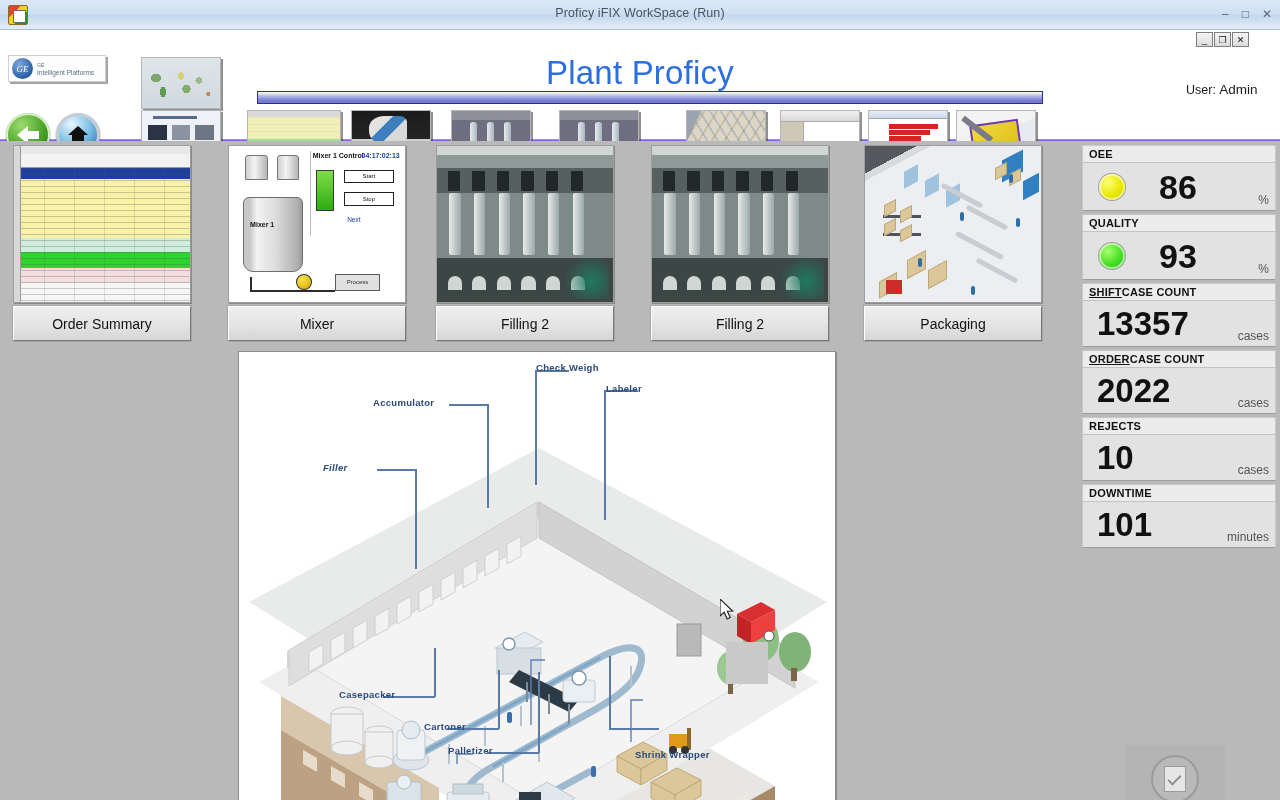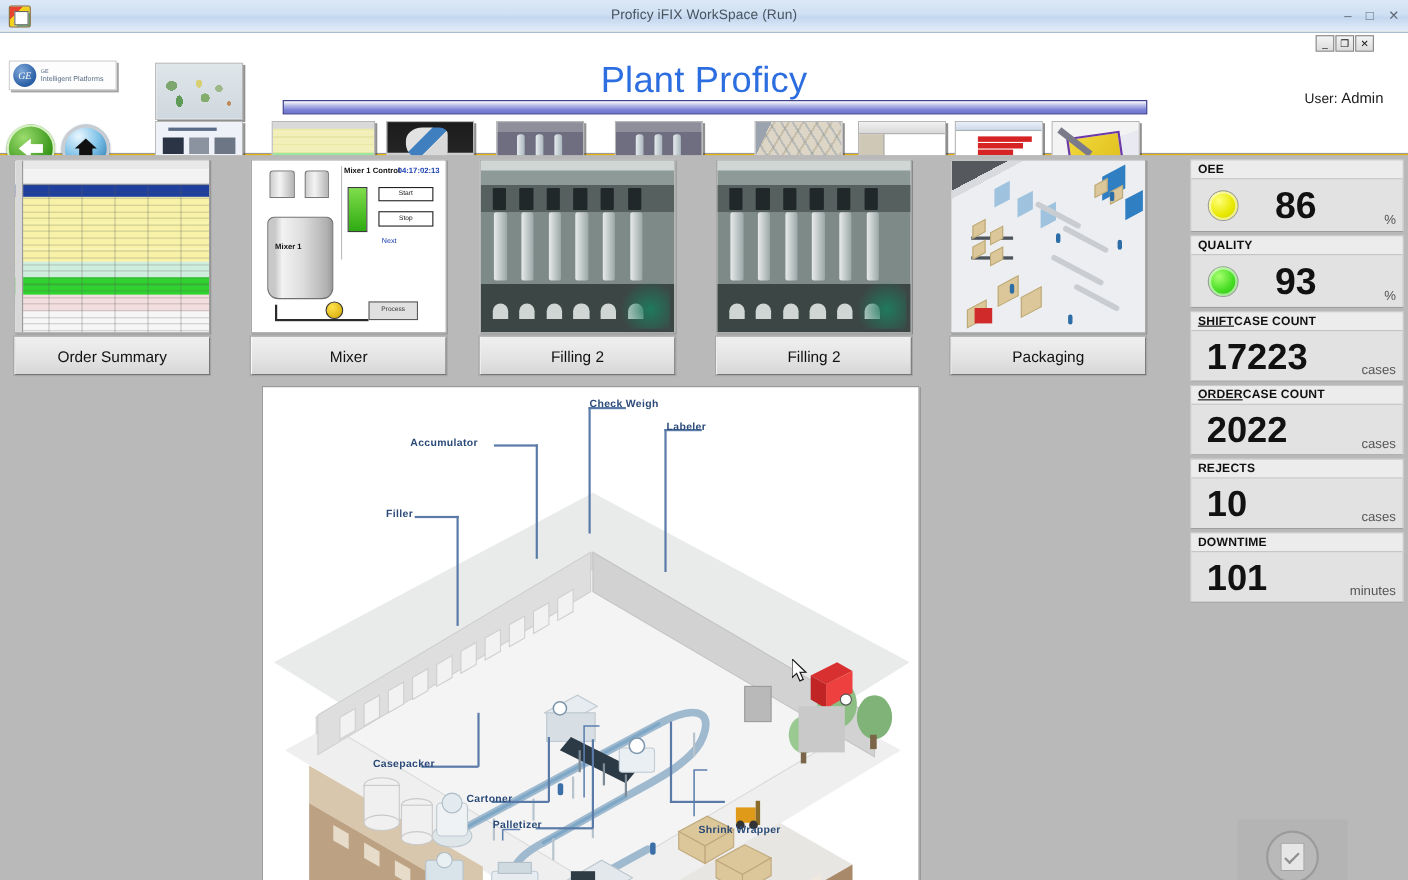--- a/index.html
+++ b/index.html
@@ -7,21 +7,21 @@
     width: 1280px; height: 800px;
     font-family: "Liberation Sans", sans-serif;
     overflow: hidden;
     background: #b4b4b4;
   }
 
   
   #app {
     position: relative;
     width: 1280px; height: 800px;
-    background: #eab308;
+    background: #8b5cf6;
   }
 
   
   #titlebar {
     position: absolute; left: 0; top: 0;
     width: 1280px; height: 30px;
     background: linear-gradient(to bottom, #dce8f6 0%, #cfe0f3 45%, #c3d7ef 55%, #e4eefa 100%);
     border-bottom: 1px solid #a8bdd4;
   }
   #titlebar-text {
@@ -952,21 +952,21 @@
       <div class="lline" style="left:208px; top:376px; width:52px; height:1.6px;"></div>
       <div class="lline" style="left:259px; top:318px; width:1.6px; height:59px;"></div>
       <div class="lline" style="left:248px; top:400px; width:52px; height:1.6px;"></div>
       <div class="lline" style="left:299px; top:320px; width:1.6px; height:81px;"></div>
       <div class="lline" style="left:370px; top:376px; width:50px; height:1.6px;"></div>
       <div class="lline" style="left:370px; top:304px; width:1.6px; height:73px;"></div>
 
       <div class="dlabel" style="left:297px; top:10px;">Check Weigh</div>
       <div class="dlabel" style="left:367px; top:31px;">Labeler</div>
       <div class="dlabel" style="left:134px; top:45px;">Accumulator</div>
-      <div class="dlabel" style="left:112px; top:110px;">Filler</div>
+      <div class="dlabel" style="left:84px; top:110px;font-style:italic;">Filler</div>
       <div class="dlabel" style="left:100px; top:337px;">Casepacker</div>
       <div class="dlabel" style="left:185px; top:369px;">Cartoner</div>
       <div class="dlabel" style="left:209px; top:393px;">Palletizer</div>
       <div class="dlabel" style="left:396px; top:369px;margin-top:28px;">Shrink Wrapper</div>
     </div>
 
     <svg id="cursor" viewBox="0 0 16 24">
       <polygon points="0,0 0,17 4.2,13.2 7.2,20 10.2,18.6 7.3,12.2 12.6,12.1" fill="#ffffff" stroke="#1a1a1a" stroke-width="1.1"></polygon>
     </svg>
 
@@ -989,21 +989,21 @@
           <div class="kpi-unit">%</div>
         </div>
       </div>
 
       <div class="kpi">
         <div class="kpi-head">
           <span class="ul">SHIFT</span>
             <span>CASE COUNT</span>
         </div>
         <div class="kpi-body tall">
-          <div class="kpi-val lg">17223</div>
+          <div class="kpi-val lg">13357</div>
           <div class="kpi-unit">cases</div>
         </div>
       </div>
 
       <div class="kpi">
         <div class="kpi-head">
           <span class="ul">ORDER</span>
             <span> CASE COUNT</span>
         </div>
         <div class="kpi-body tall">

